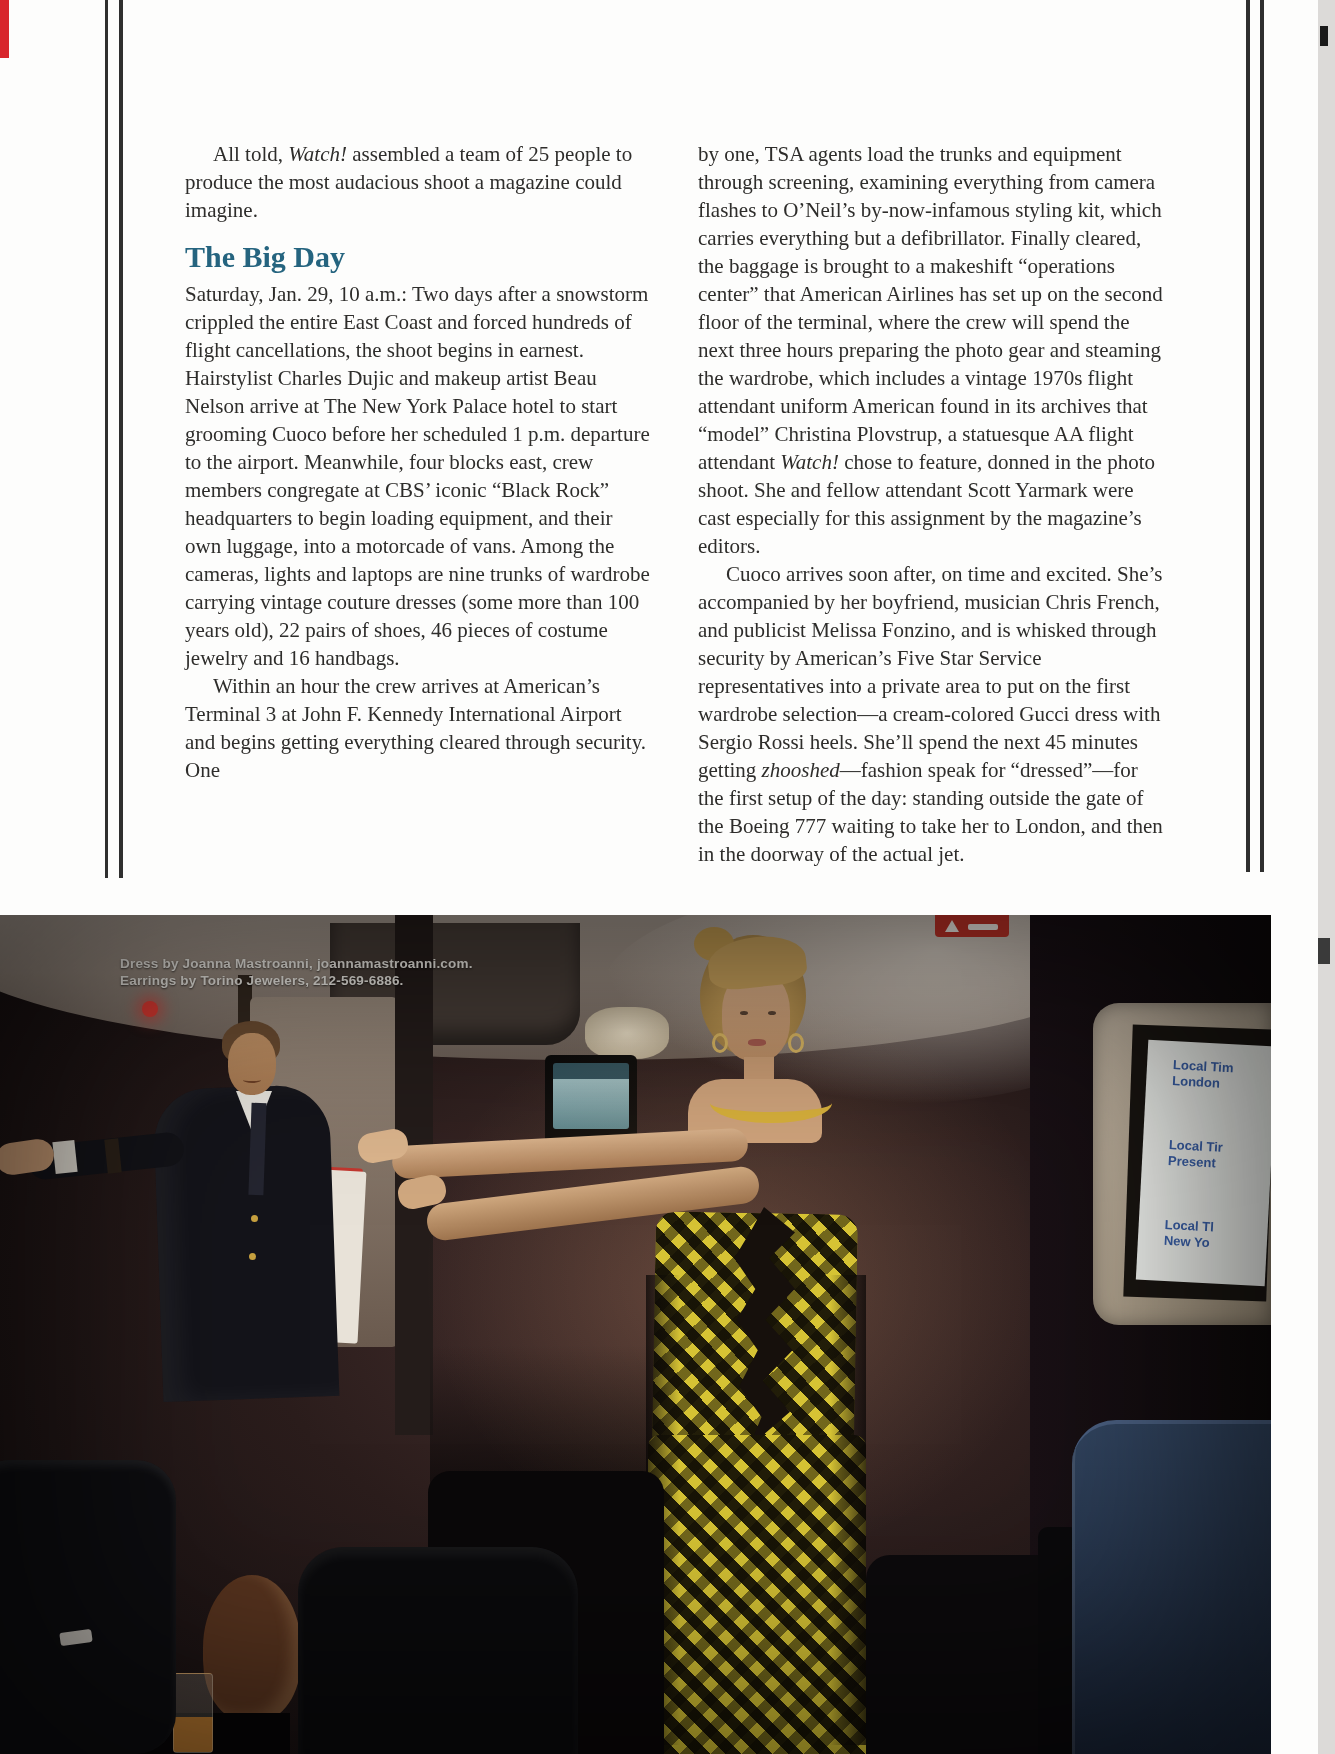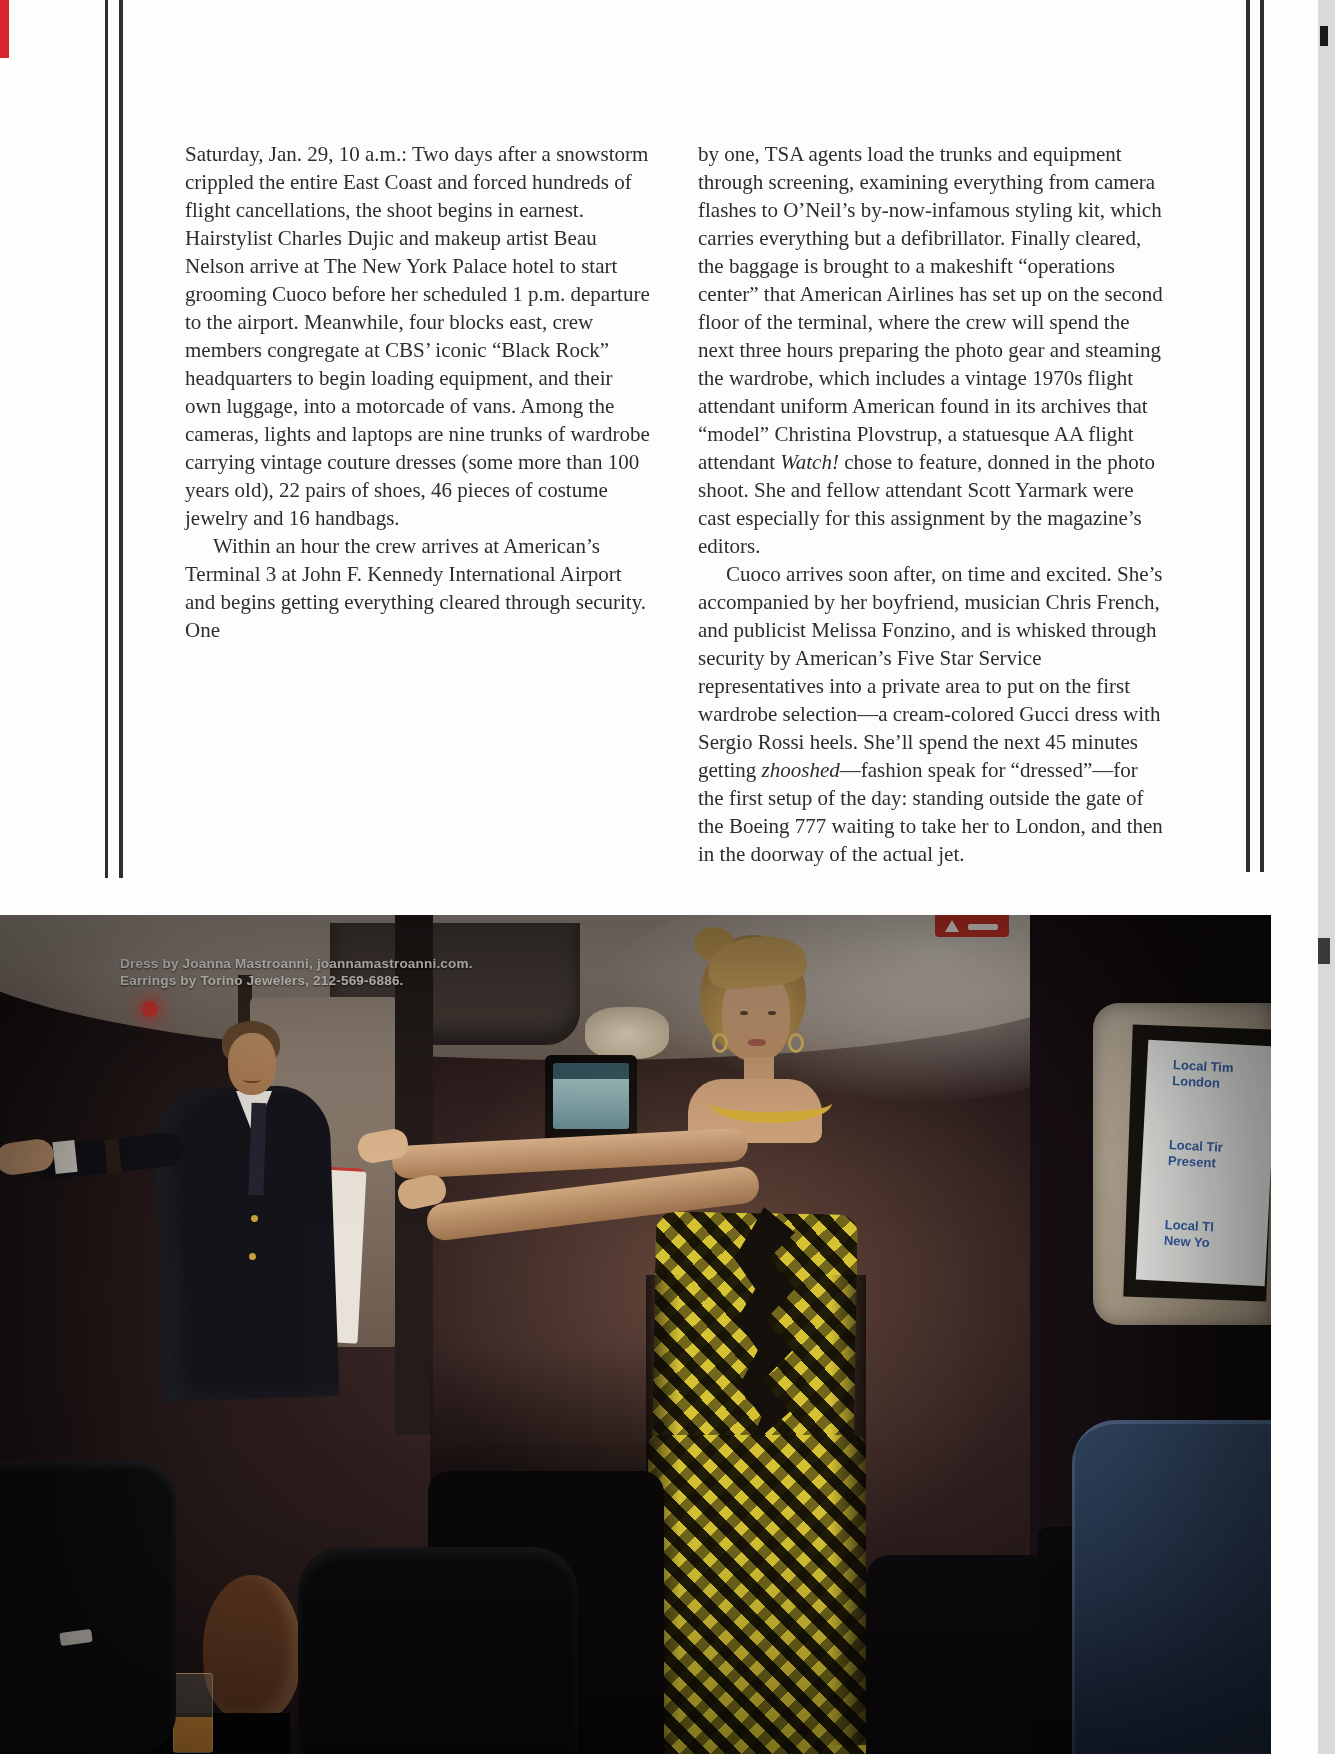--- a/index.html
+++ b/index.html
@@ -188,20 +188,22 @@
   <div class="red-corner"></div>
   <div class="rule l1"></div>
   <div class="rule l2"></div>
   <div class="rule r1"></div>
   <div class="rule r2"></div>
   <div class="edge-strip"></div>
   <div class="edge-tick-top"></div>
   <div class="edge-tick-mid"></div>
 
   <div class="col c1">
+    <p class="body indent"><span>All told, </span><i class="ital">Watch!</i><span> assembled a team of 25 people to produce the most audacious shoot a magazine could imagine.</span></p>
+    <h2 class="section-heading">The Big Day</h2>
     <p class="body"><span>Saturday, Jan. 29, 10 a.m.: Two days after a snowstorm crippled the entire East Coast and forced hundreds of flight cancellations, the shoot begins in earnest. Hairstylist Charles Dujic and makeup artist Beau Nelson arrive at The New York Palace hotel to start grooming Cuoco before her scheduled 1 p.m. departure to the airport. Meanwhile, four blocks east, crew members congregate at CBS’ iconic “Black Rock” headquarters to begin loading equipment, and their own luggage, into a motorcade of vans. Among the cameras, lights and laptops are nine trunks of wardrobe carrying vintage couture dresses (some more than 100 years old), 22 pairs of shoes, 46 pieces of costume jewelry and 16 handbags.</span></p>
     <p class="body indent"><span>Within an hour the crew arrives at American’s Terminal 3 at John F. Kennedy International Airport and begins getting everything cleared through security. One</span></p>
   </div>
 
   <div class="col c2">
     <p class="body"><span>by one, TSA agents load the trunks and equipment through screening, examining everything from camera flashes to O’Neil’s by-now-infamous styling kit, which carries everything but a defibrillator. Finally cleared, the baggage is brought to a makeshift “operations center” that American Airlines has set up on the second floor of the terminal, where the crew will spend the next three hours preparing the photo gear and steaming the wardrobe, which includes a vintage 1970s flight attendant uniform American found in its archives that “model” Christina Plovstrup, a statuesque AA flight attendant </span><i class="ital">Watch!</i><span> chose to feature, donned in the photo shoot. She and fellow attendant Scott Yarmark were cast especially for this assignment by the magazine’s editors.</span></p>
     <p class="body indent"><span>Cuoco arrives soon after, on time and excited. She’s accompanied by her boyfriend, musician Chris French, and publicist Melissa Fonzino, and is whisked through security by American’s Five Star Service representatives into a private area to put on the first wardrobe selection—a cream-colored Gucci dress with Sergio Rossi heels. She’ll spend the next 45 minutes getting </span><i class="ital">zhooshed</i><span>—fashion speak for “dressed”—for the first setup of the day: standing outside the gate of the Boeing 777 waiting to take her to London, and then in the doorway of the actual jet.</span></p>
   </div>
 
   <div class="photo">

